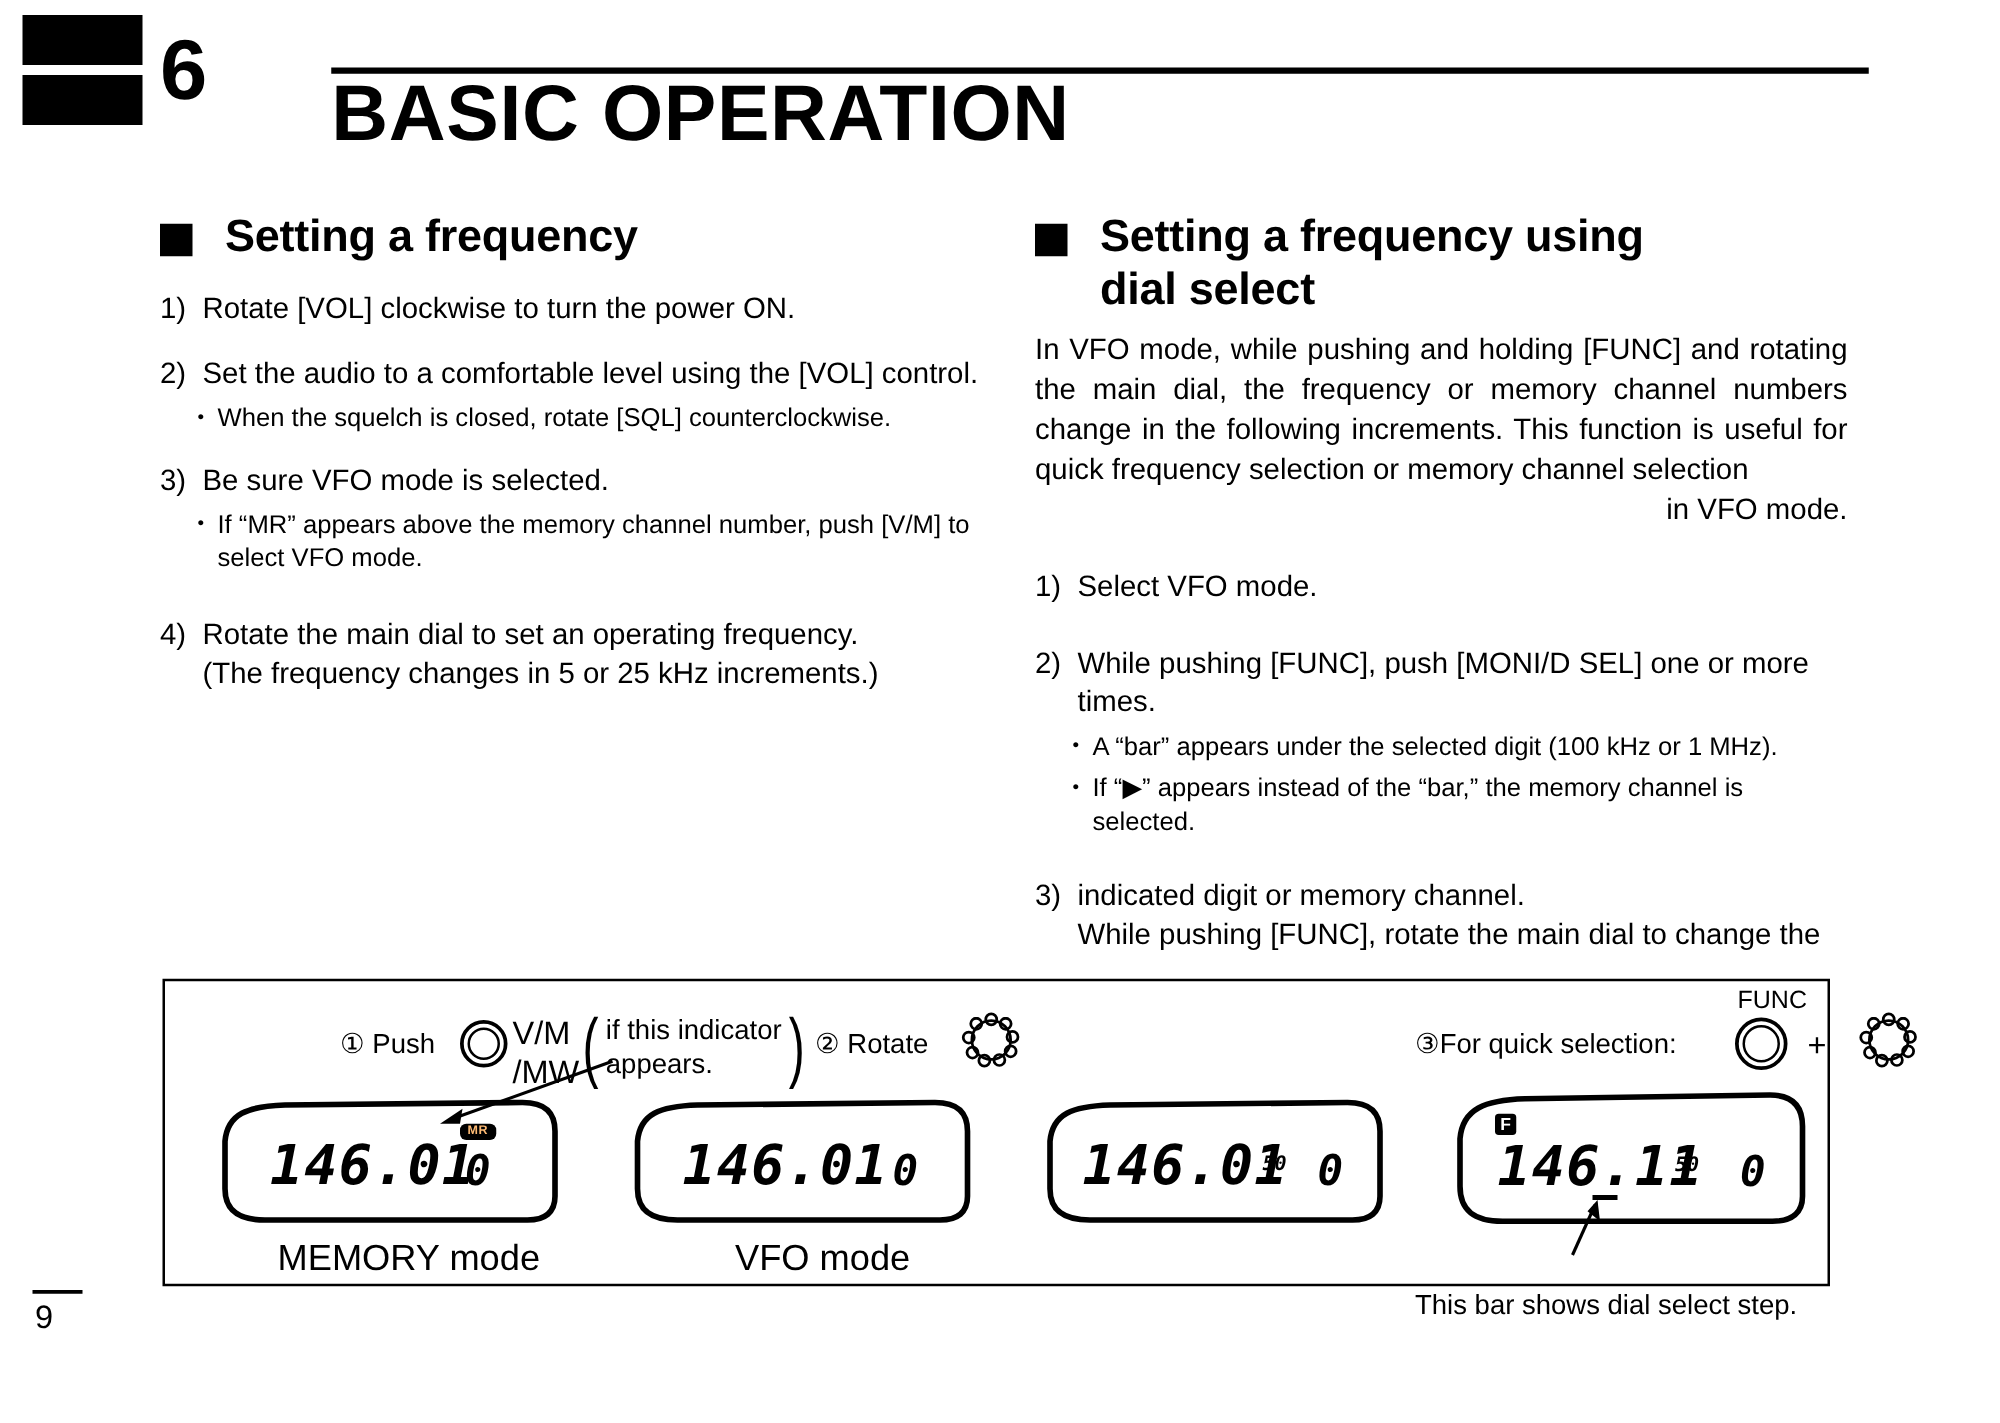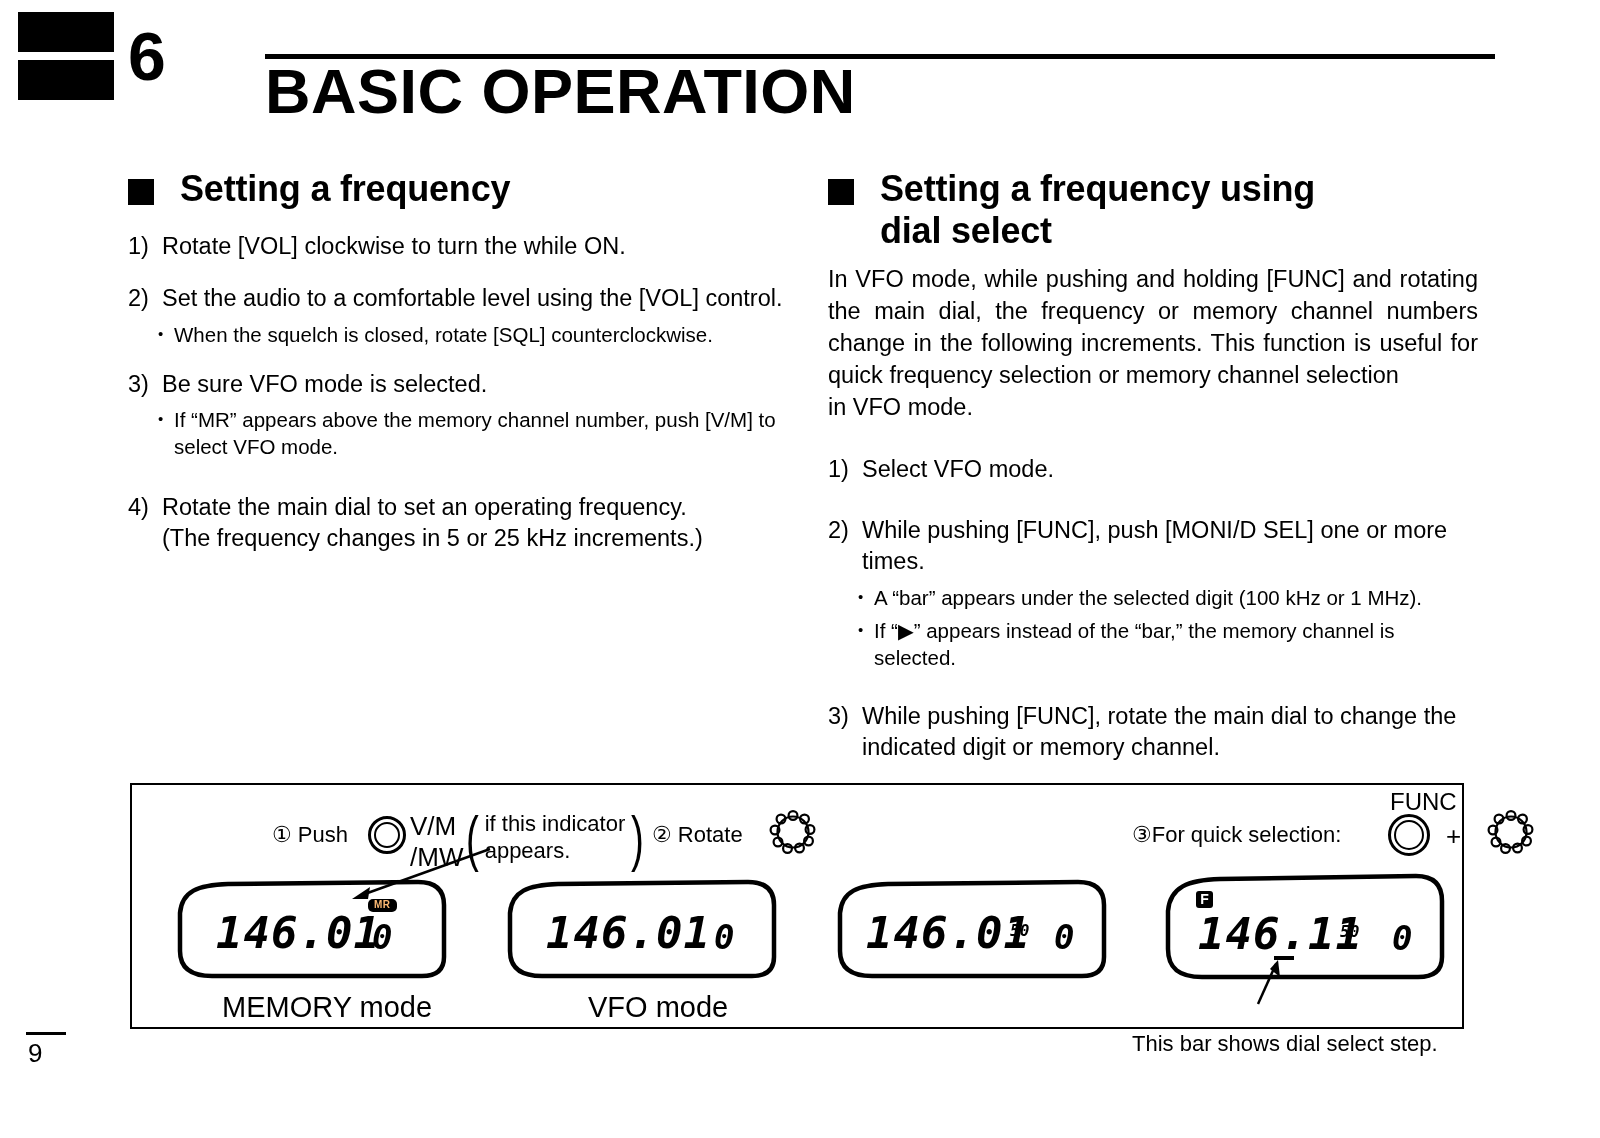--- a/index.html
+++ b/index.html
@@ -37,21 +37,21 @@
 
   .step{display:flex;font-size:23.5px;line-height:1.33;margin-top:21px;}
   .step .num{width:34px;flex:0 0 34px;}
   .step .txt{flex:1;}
 
   .sub{display:flex;font-size:20.5px;line-height:1.32;margin-top:6px;padding-left:30px;}
   .sub .bullet{width:16px;flex:0 0 16px;font-size:15px;line-height:1.75;}
   .sub .stxt{flex:1;}
 
   .para{font-size:23.5px;line-height:1.36;margin-top:12px;text-align:justify;}
-  .para .lastline{display:block;text-align:left;}
+  .para .lastline{display:block;text-align:right;}
 
   
   .diagram{position:absolute;left:130px;top:783px;width:1330px;height:242px;
            border:2.5px solid #000;background:#fff;}
 
   .dg-label{position:absolute;font-size:22px;line-height:1.2;white-space:nowrap;}
   .circnum{font-size:22px;}
 
   
   .btn-round{position:absolute;width:38px;height:38px;border:3px solid #000;
@@ -108,21 +108,21 @@
 
   <div class="col col-left">
 
     <div class="sec-head">
       <span class="sq"></span>
       <span>Setting a frequency</span>
     </div>
 
     <div class="step">
       <div class="num">1)</div>
-      <div class="txt">Rotate [VOL] clockwise to turn the while ON.</div>
+      <div class="txt">Rotate [VOL] clockwise to turn the power ON.</div>
     </div>
 
     <div class="step">
       <div class="num">2)</div>
       <div class="txt">Set the audio to a comfortable level using the [VOL] control.</div>
     </div>
     <div class="sub">
       <div class="bullet">•</div>
       <div class="stxt">When the squelch is closed, rotate [SQL] counterclockwise.</div>
     </div>
@@ -176,22 +176,22 @@
       <div class="stxt">A “bar” appears under the selected digit (100 kHz or 1 MHz).</div>
     </div>
     <div class="sub">
       <div class="bullet">•</div>
       <div class="stxt">If “▶” appears instead of the “bar,” the memory channel is selected.</div>
     </div>
 
     <div class="step" style="margin-top:30px;">
       <div class="num">3)</div>
       <div class="txt">
+        <div>indicated digit or memory channel.</div>
         <div>While pushing [FUNC], rotate the main dial to change the</div>
-        <div>indicated digit or memory channel.</div>
       </div>
     </div>
 
   </div>
 
   <div class="diagram">
 
     <div class="dg-label" style="left:140px;top:37px;">
       <span class="circnum">①</span>
       <span>Push</span>
@@ -233,21 +233,21 @@
           <circle cx="10" cy="35" r="4.4"></circle>
           <circle cx="7" cy="23" r="4.4"></circle>
           <circle cx="13" cy="12" r="4.4"></circle>
         </g>
       </svg>
     </div>
 
     <div class="dg-label" style="left:1000px;top:37px;">
       <span class="circnum">③</span><span>For quick selection:</span>
     </div>
-    <div class="dg-label" style="left:1258px;top:3px;font-size:24px;">FUNC</div>
+    <div class="dg-label" style="left:1258px;top:3px;font-size:20px;">FUNC</div>
     <div class="btn-round" style="left:1256px;top:29px;width:42px;height:42px;"></div>
     <div class="dg-label" style="left:1314px;top:36px;font-size:26px;">+</div>
     <div class="dial" style="left:1354px;top:22px;">
       <svg width="50" height="50" viewBox="0 0 50 50">
         <g fill="none" stroke="#000" stroke-width="2.2">
           <circle cx="25" cy="25" r="15.5"></circle>
           <circle cx="25" cy="8.5" r="4.4"></circle>
           <circle cx="36.5" cy="12" r="4.4"></circle>
           <circle cx="42" cy="22.5" r="4.4"></circle>
           <circle cx="40.5" cy="34" r="4.4"></circle>

